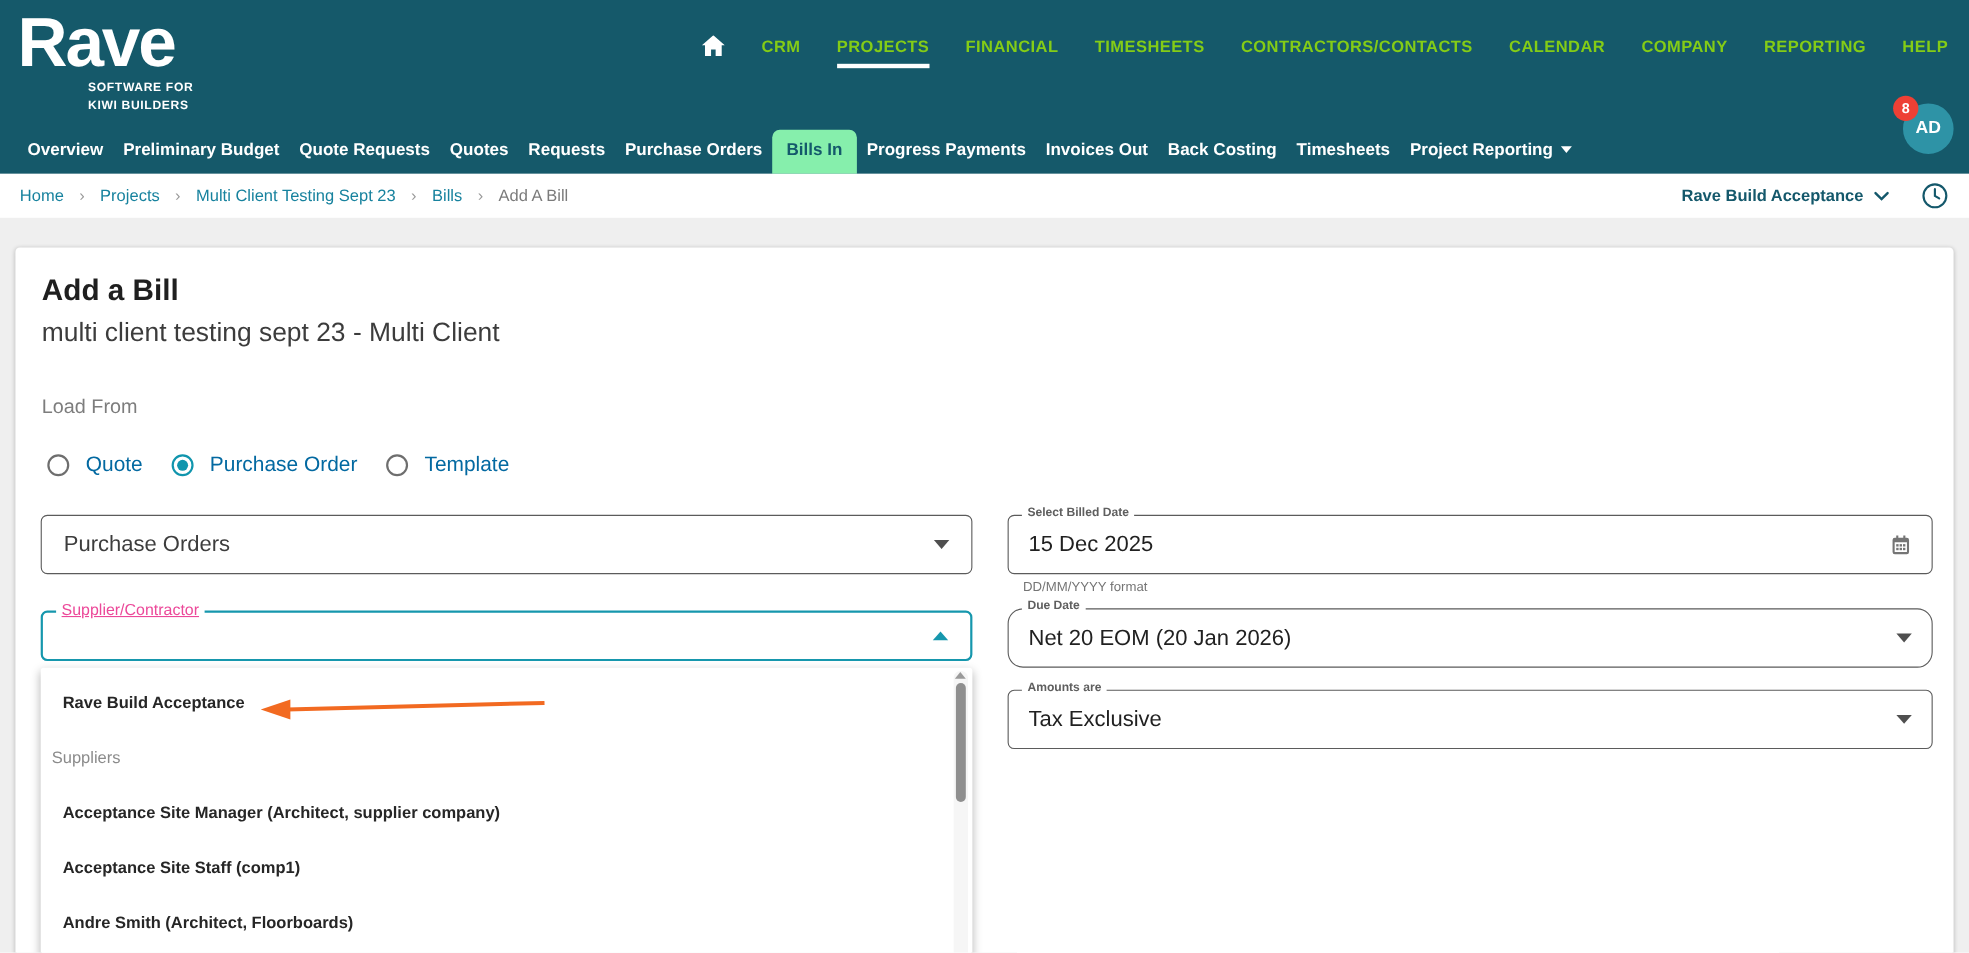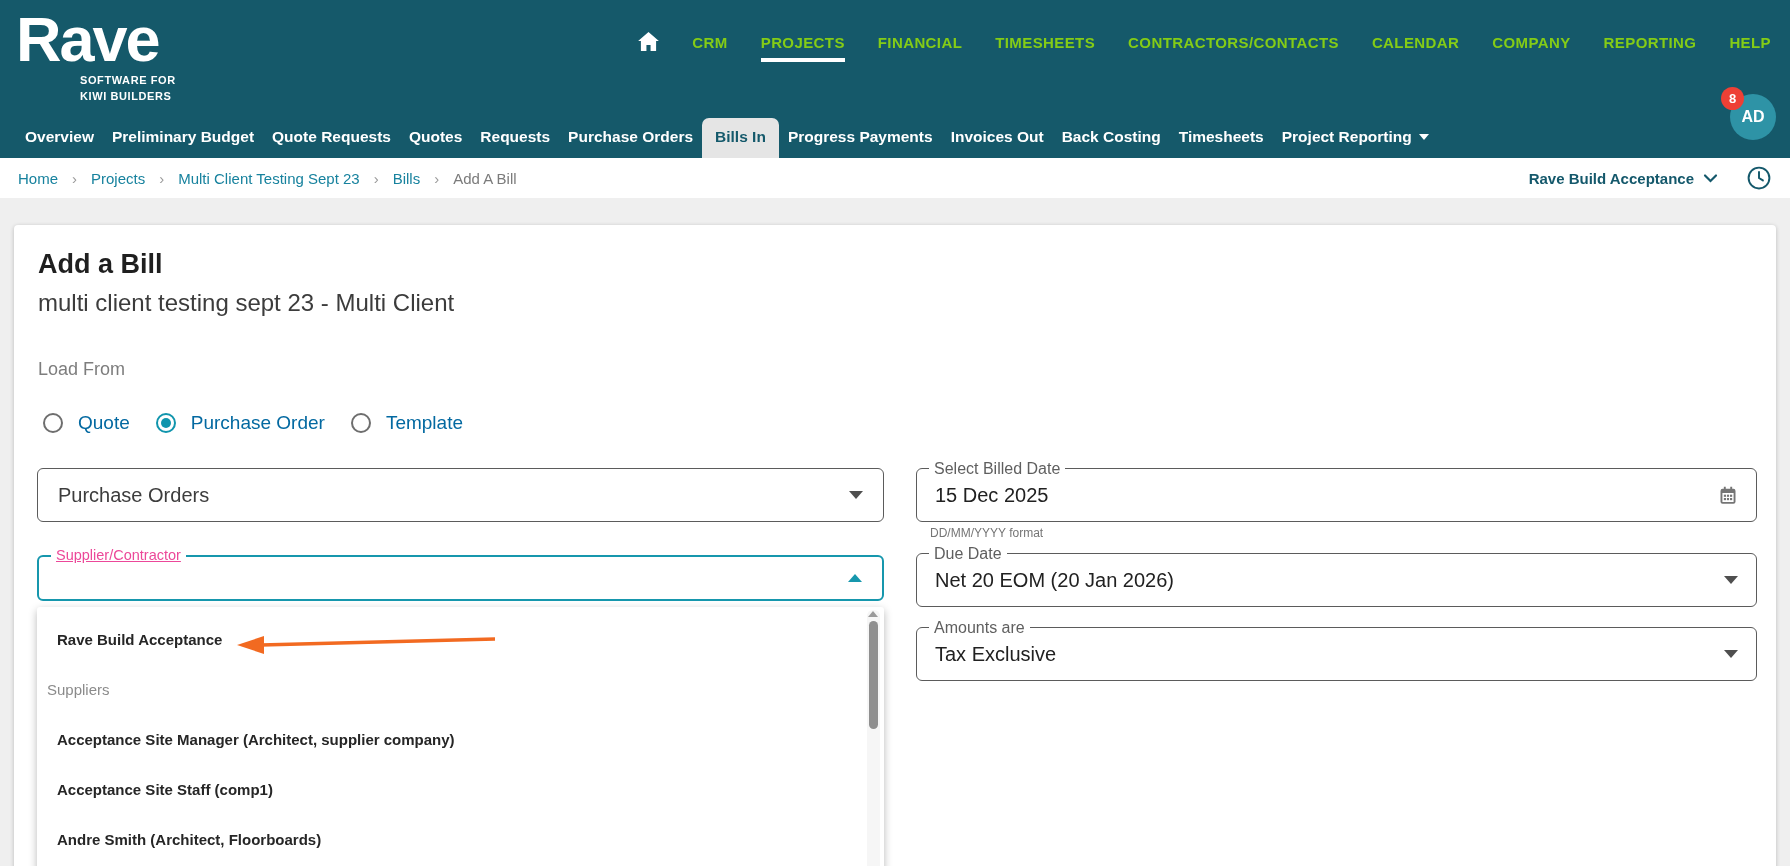--- a/index.html
+++ b/index.html
@@ -19,21 +19,21 @@
 
   .avatar { position:absolute; left:1730px; top:94px; width:46px; height:46px; border-radius:50%;
             background:#2e93a6; color:#fff; font-weight:bold; font-size:16px;
             display:flex; align-items:center; justify-content:center; cursor:pointer; z-index:5; }
   .badge { position:absolute; left:-9px; top:-7px; width:23px; height:23px; border-radius:50%;
            background:#ee4035; color:#fff; font-size:13px; font-weight:bold;
            display:flex; align-items:center; justify-content:center; }
 
   .tabs { position:absolute; left:16px; bottom:0; display:flex; align-items:flex-end; }
   .tab { padding:10px 9px 12px; color:#fff; font-size:15.5px; font-weight:bold; white-space:nowrap; cursor:pointer; }
-  .tab.active { background:#e5e5e5; color:#14596b; padding:10px 13px 12px; border-radius:7px 7px 0 0; }
+  .tab.active { background:#86efac; color:#14596b; padding:10px 13px 12px; border-radius:7px 7px 0 0; }
   .caret-down-sm { display:inline-block; margin-left:7px; vertical-align:2px;
                    border-left:5px solid transparent; border-right:5px solid transparent; border-top:6px solid #fff; }
 
   
   .crumb-row { position:absolute; top:158px; left:0; width:100%; height:40px; background:#fff;
                display:flex; align-items:center; padding:0 18px;justify-content:center; }
   .crumbs { display:flex; align-items:center; gap:14px; font-size:15px; }
   .crumb { color:#17829e; cursor:pointer; }
   .crumb.current { color:#7b7b7b; cursor:default; }
   .crumb-sep { color:#9a9a9a; }
@@ -82,23 +82,23 @@
   .sb-thumb { position:absolute; top:14px; right:6px; width:9px; height:108px; background:#8f8f8f;
               border-radius:5px; cursor:pointer; }
   .sb-arrow-up { position:absolute; top:4px; right:6px; border-left:5px solid transparent;
                  border-right:5px solid transparent; border-bottom:6px solid #9a9a9a; }
 
   
   .field { position:absolute; left:902px; width:841px; height:54px; border:1px solid #5b5b5b;
            border-radius:6px; background:#fff; display:flex; align-items:center;
            padding:0 18px; font-size:20px; color:#212121; cursor:pointer; }
   .field .flabel { position:absolute; top:-9px; left:12px; background:#fff; padding:0 5px;
-                   font-size:16px; color:#5f5f5f; font-weight:normal; }
+                   font-size:11px; color:#5f5f5f; font-weight:bold; }
   .field-billed { top:243px; }
-  .field-due { top:328px; }
+  .field-due { top:328px;border-radius:14px; }
   .field-amounts { top:402px; }
   .helper { position:absolute; left:916px; top:301px; font-size:12px; color:#757575; }
   .cal-icon { margin-left:auto; display:flex; cursor:pointer; }
 </style>
 </head>
 <body>
 
 <div class="screen">
 
   <header class="topbar">

